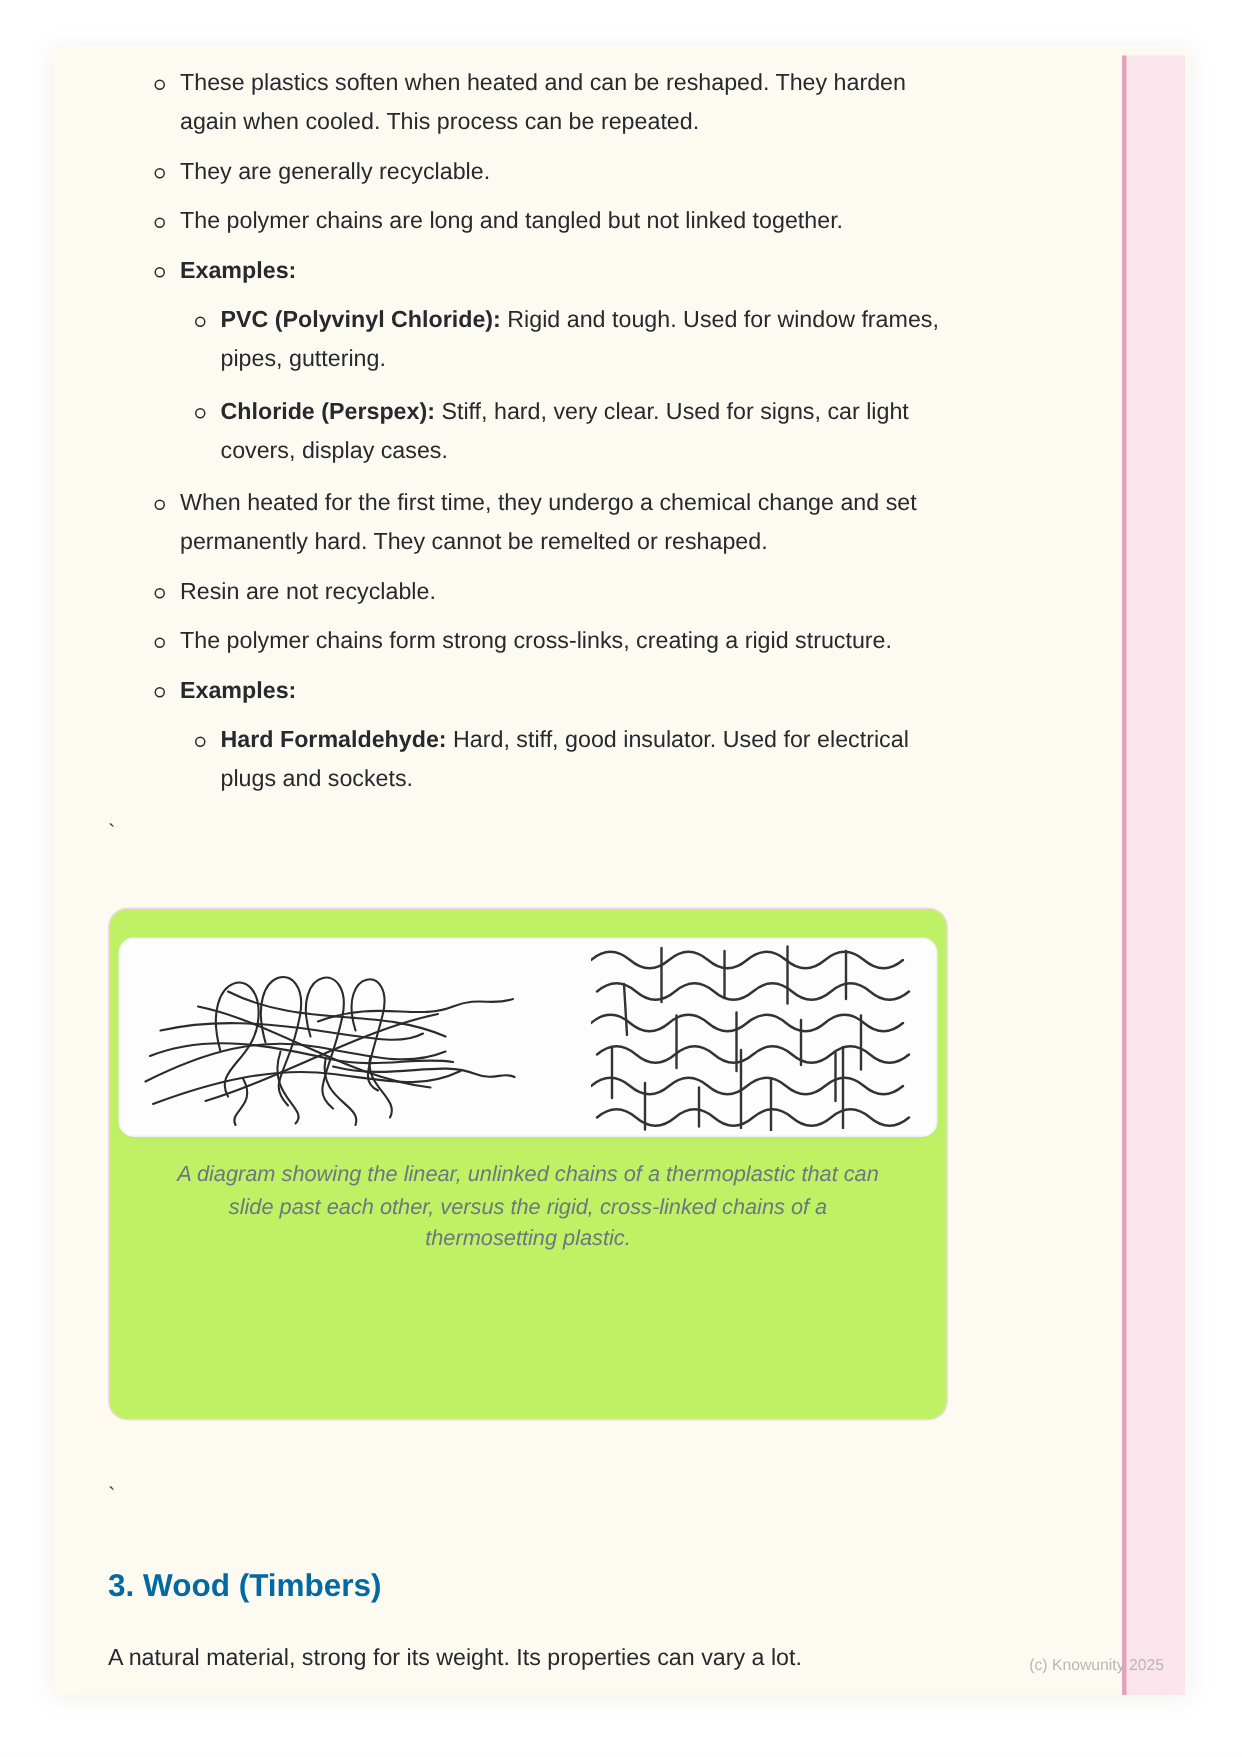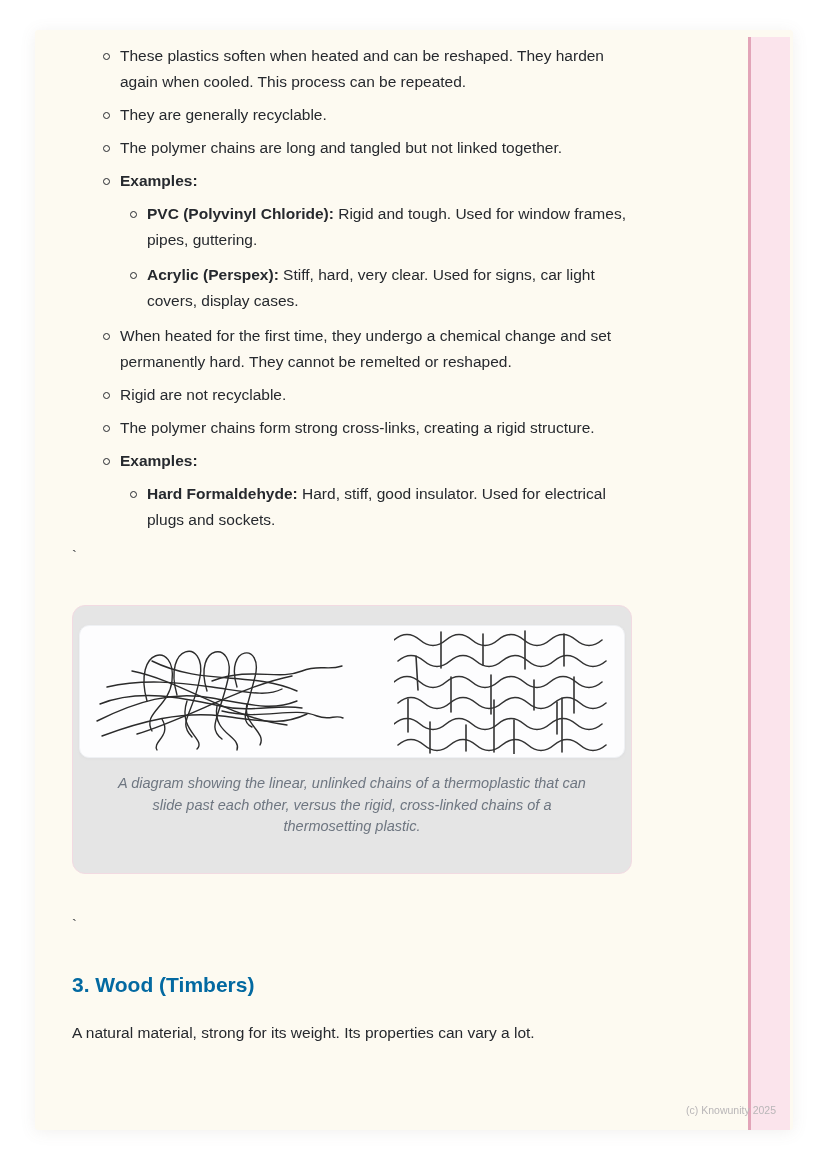--- a/index.html
+++ b/index.html
@@ -48,22 +48,22 @@
   }
   .lvl2 { margin-left: 31px; }
   .lvl3 { margin-left: 58px; }
   .lvl1 { margin-left: 8px; margin-top: 25px; margin-bottom: 23px; }
   .bold { font-weight: bold; }
   .txt { flex: 1; }
   .tick { margin-top: 10px; height: 26px; font-size: 15px; color: #3a3d42; }
   .figure-card {
     margin-top: 36px;
     box-sizing: border-box;
-    width: 560px; height: 269px;
-    background: #e5e5e5;
+    width: 560px; height: 342px;
+    background: #bef264;
     border: 1px solid #f2dae2;
     border-radius: 13px;
     padding: 19px 6px;
   }
   .diagram-panel {
     box-sizing: border-box;
     height: 133px;
     background: #fdfdfe;
     border: 1px solid #eff1f4;
     border-radius: 10px;
@@ -139,37 +139,37 @@
       <div class="li tight">
         <span class="bcol">
             <span class="ring"></span>
           </span>
         <div class="txt"><span class="bold">PVC (Polyvinyl Chloride):</span><span> Rigid and tough. Used for window frames, pipes, guttering.</span></div>
       </div>
       <div class="li tight">
         <span class="bcol">
             <span class="ring"></span>
           </span>
-        <div class="txt"><span class="bold">Acrylic (Perspex):</span><span> Stiff, hard, very clear. Used for signs, car light covers, display cases.</span></div>
+        <div class="txt"><span class="bold">Chloride (Perspex):</span><span> Stiff, hard, very clear. Used for signs, car light covers, display cases.</span></div>
       </div>
     </div>
 
 
     <div class="lvl2">
       <div class="li">
         <span class="bcol">
             <span class="ring"></span>
           </span>
         <div class="txt">When heated for the first time, they undergo a chemical change and set permanently hard. They cannot be remelted or reshaped.</div>
       </div>
       <div class="li">
         <span class="bcol">
             <span class="ring"></span>
           </span>
-        <div class="txt">Rigid are not recyclable.</div>
+        <div class="txt">Resin are not recyclable.</div>
       </div>
       <div class="li">
         <span class="bcol">
             <span class="ring"></span>
           </span>
         <div class="txt">The polymer chains form strong cross-links, creating a rigid structure.</div>
       </div>
       <div class="li">
         <span class="bcol">
             <span class="ring"></span>

